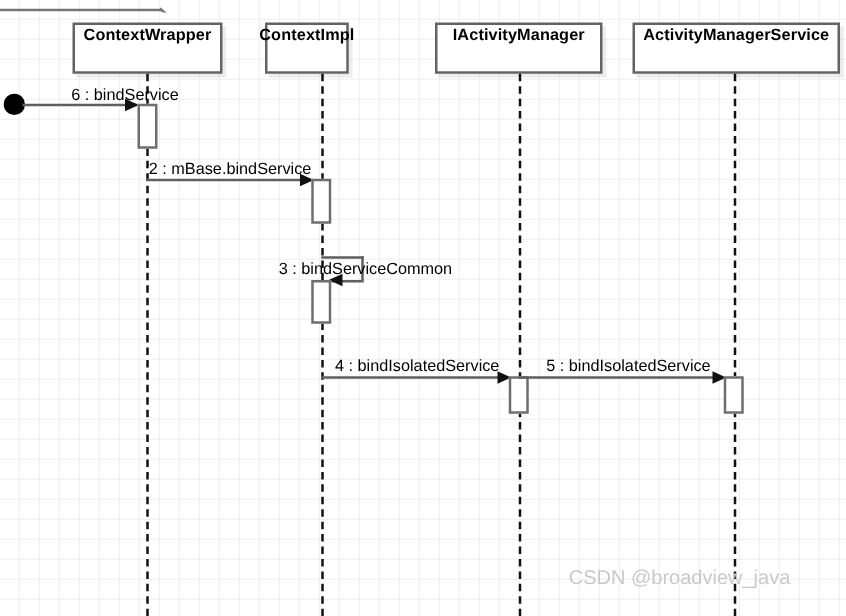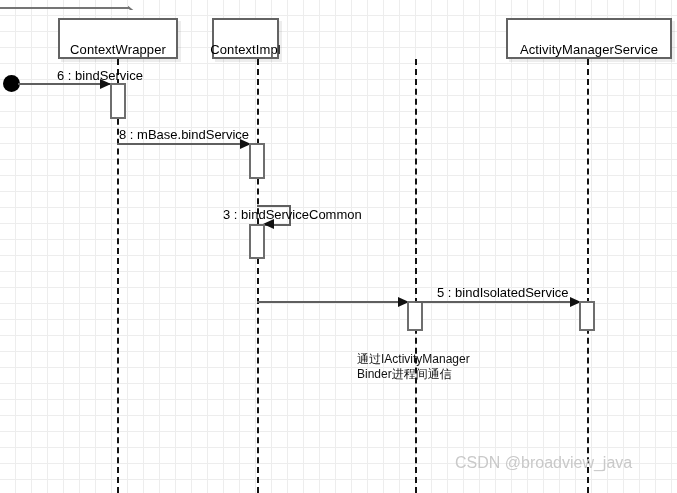--- a/index.html
+++ b/index.html
@@ -48,24 +48,24 @@
   }
 
   
   .lifeline-head {
     position: absolute;
     box-sizing: border-box;
     background: #ffffff;
     border: 2px solid #636363;
     box-shadow: 3px 3px 0 rgba(0,0,0,0.07);
     display: flex;
-    align-items: flex-end;
+    align-items: flex-start;
     justify-content: center;
     color: #000000;
-    font-weight: normal;
+    font-weight: bold;
     font-size: 13px;
     letter-spacing: 0.1px;
     white-space: nowrap;
   }
 
   
   .lifeline {
     position: absolute;
     width: 0;
     border-left: 2px dashed #111111;
@@ -145,55 +145,57 @@
 <div id="canvas">
 
   <div class="frame-label-box" style="left:-2px; top:0px; width:132px; height:9px;"></div>
   <div class="frame-label-corner" style="left:128px; top:0px;"></div>
 
   <div class="lifeline-head" style="left:58px; top:18px; width:120px; height:41px;">
     <span>ContextWrapper</span>
   </div>
   <div class="lifeline-head" style="left:212px; top:18px; width:67px; height:41px;">
     <span>ContextImpl</span>
+  </div>
+  <div class="lifeline-head" style="left:348px; top:18px; width:134px; height:41px;">
+    <span>IActivityManager</span>
   </div>
   <div class="lifeline-head" style="left:506px; top:18px; width:166px; height:41px;">
     <span>ActivityManagerService</span>
   </div>
 
   <div class="lifeline" style="left:117px; top:59px; height:434px;"></div>
   <div class="lifeline" style="left:257px; top:59px; height:434px;"></div>
   <div class="lifeline" style="left:415px; top:59px; height:434px;"></div>
   <div class="lifeline" style="left:587px; top:59px; height:434px;"></div>
 
   <div class="actor-dot" style="left:3px; top:75px;"></div>
   <div class="msg-line" style="left:18px; top:83px; width:92px;"></div>
   <div class="arrow-right" style="left:100px; top:79px;"></div>
   <div class="msg-label" style="left:57px; top:68px;">6 : bindService</div>
   <div class="activation" style="left:110px; top:83px; width:16px; height:36px;"></div>
 
   <div class="msg-line" style="left:117px; top:143px; width:133px;"></div>
   <div class="arrow-right" style="left:240px; top:139px;"></div>
-  <div class="msg-label" style="left:119px; top:127px;">8 : mBase.bindService</div>
+  <div class="msg-label" style="left:119px; top:127px;">2 : mBase.bindService</div>
   <div class="activation" style="left:249px; top:143px; width:16px; height:36px;"></div>
 
   <div class="msg-line" style="left:257px; top:205px; width:34px;"></div>
   <div class="msg-vline" style="left:289px; top:205px; height:19px;"></div>
   <div class="msg-line" style="left:265px; top:224px; width:26px;"></div>
   <div class="arrow-left" style="left:263px; top:219px;"></div>
   <div class="msg-label" style="left:223px; top:207px;">3 : bindServiceCommon</div>
   <div class="activation" style="left:249px; top:224px; width:16px; height:35px;"></div>
 
   <div class="msg-line" style="left:257px; top:301px; width:151px;"></div>
   <div class="arrow-right" style="left:398px; top:297px;"></div>
+  <div class="msg-label" style="left:268px; top:285px;">4 : bindIsolatedService</div>
   <div class="activation" style="left:407px; top:301px; width:16px; height:30px;"></div>
 
   <div class="msg-line" style="left:415px; top:301px; width:165px;"></div>
   <div class="arrow-right" style="left:570px; top:297px;"></div>
   <div class="msg-label" style="left:437px; top:285px;">5 : bindIsolatedService</div>
   <div class="activation" style="left:579px; top:301px; width:16px; height:30px;"></div>
 
-  <div class="annotation" style="left:357px; top:352px;">通过IActivityManager
-Binder进程间通信</div>
 
   <div class="watermark" style="left:455px; top:454px;">CSDN @broadview_java</div>
 
 </div>
 
 </body></html>

